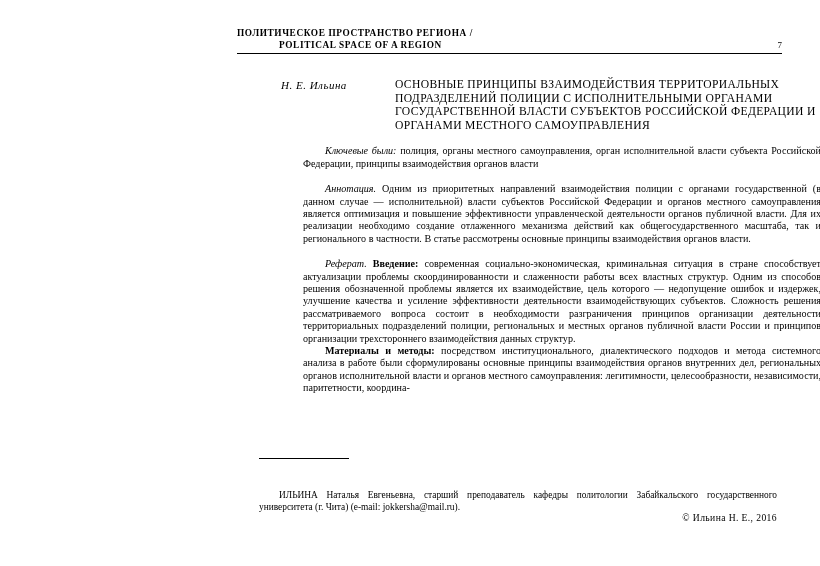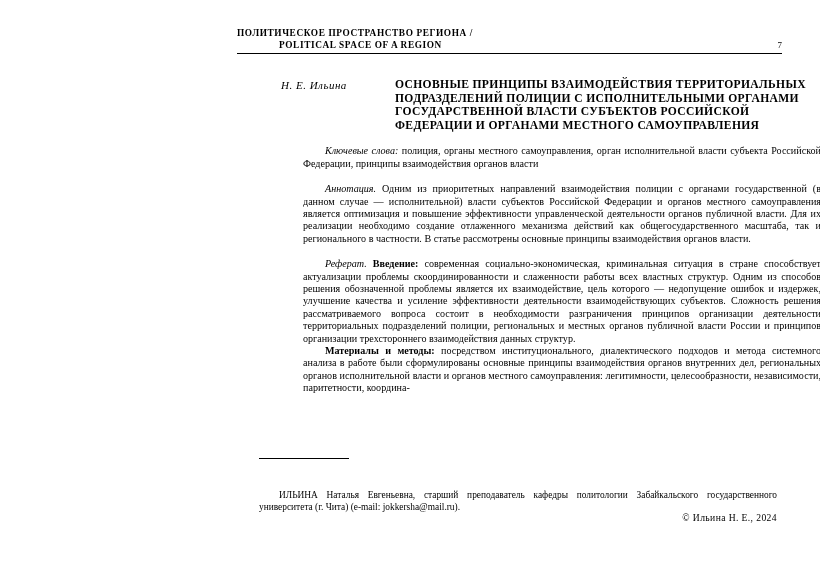--- a/index.html
+++ b/index.html
@@ -64,21 +64,21 @@
   .author-line {
     width: 114px;
     flex: 0 0 114px;
     font-style: italic;
     font-size: 11px;
     letter-spacing: 0.5px;
     padding-top: 1px;
   }
   .title {
     flex: 1;
-    font-weight: bold;
+    font-weight: normal;
     font-size: 11.6px;
     line-height: 13.6px;
     letter-spacing: 0.35px;
     text-transform: uppercase;
   }
   .para {
     text-align: justify;
     font-size: 10.1px;
     line-height: 12.4px;
     margin: 0;
@@ -148,31 +148,31 @@
   </div>
 
   <div class="content">
 
     <div class="title-block">
       <div class="author-line">Н. Е. Ильина</div>
       <div class="title">ОСНОВНЫЕ ПРИНЦИПЫ ВЗАИМОДЕЙСТВИЯ ТЕРРИТОРИАЛЬНЫХ ПОДРАЗДЕЛЕНИЙ ПОЛИЦИИ С ИСПОЛНИТЕЛЬНЫМИ ОРГАНАМИ ГОСУДАРСТВЕННОЙ ВЛАСТИ СУБЪЕКТОВ РОССИЙСКОЙ ФЕДЕРАЦИИ И ОРГАНАМИ МЕСТНОГО САМОУПРАВЛЕНИЯ</div>
     </div>
 
     <div class="block">
-      <p class="para"><span class="lead-italic">Ключевые слова:</span> <span>полиция, органы местного самоуправления, орган исполнительной власти субъекта Российской Федерации, принципы взаимодействия органов власти</span></p>
+      <p class="para"><span class="lead-italic">Ключевые были:</span> <span>полиция, органы местного самоуправления, орган исполнительной власти субъекта Российской Федерации, принципы взаимодействия органов власти</span></p>
     </div>
 
     <div class="block">
       <p class="para"><span class="lead-italic">Аннотация.</span> <span>Одним из приоритетных направлений взаимодействия полиции с органами государственной (в данном случае — исполнительной) власти субъектов Российской Федерации и органов местного самоуправления является оптимизация и повышение эффективности управленческой деятельности органов публичной власти. Для их реализации необходимо создание отлаженного механизма действий как общегосударственного масштаба, так и регионального в частности. В статье рассмотрены основные принципы взаимодействия органов власти.</span></p>
     </div>
 
     <div class="body-block">
       <p class="para"><span class="lead-italic">Реферат.</span> <span class="lead-bold">Введение:</span> <span>современная социально-экономическая, криминальная ситуация в стране способствует актуализации проблемы скоординированности и слаженности работы всех властных структур. Одним из способов решения обозначенной проблемы является их взаимодействие, цель которого — недопущение ошибок и издержек, улучшение качества и усиление эффективности деятельности взаимодействующих субъектов. Сложность решения рассматриваемого вопроса состоит в необходимости разграничения принципов организации деятельности территориальных подразделений полиции, региональных и местных органов публичной власти России и принципов организации трехстороннего взаимодействия данных структур.</span></p>
       <p class="para"><span class="lead-bold">Материалы и методы:</span> <span>посредством институционального, диалектического подходов и метода системного анализа в работе были сформулированы основные принципы взаимодействия органов внутренних дел, региональных органов исполнительной власти и органов местного самоуправления: легитимности, целесообразности, независимости, паритетности, координа-</span></p>
     </div>
 
   </div>
 
   <div class="footnote-sep"></div>
   <div class="footnote">ИЛЬИНА Наталья Евгеньевна, старший преподаватель кафедры политологии Забайкальского государственного университета (г. Чита) (e-mail: jokkersha@mail.ru).</div>
-  <div class="copyright">© Ильина Н. Е., 2024</div>
+  <div class="copyright">© Ильина Н. Е., 2016</div>
 
 </div>
 
 </body></html>

